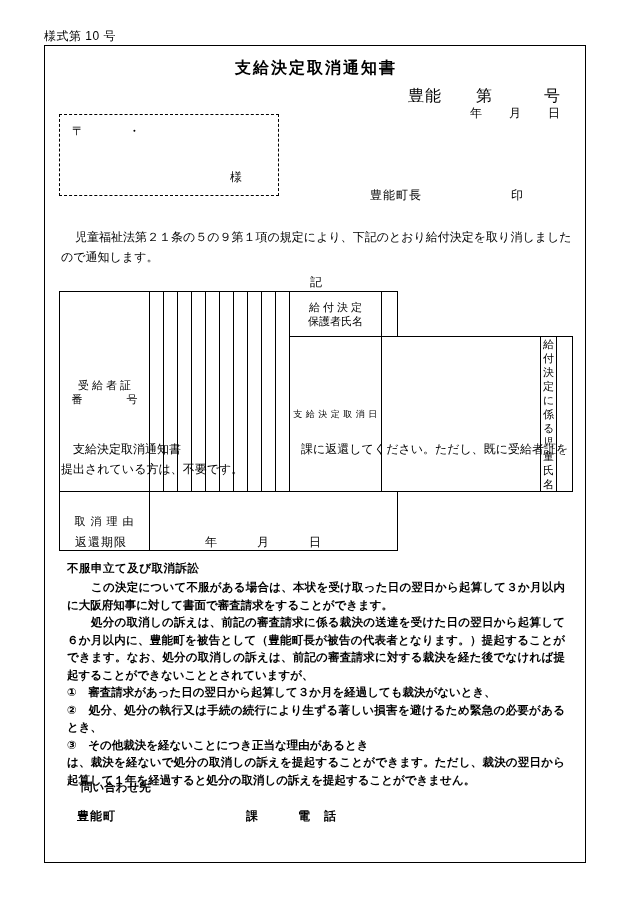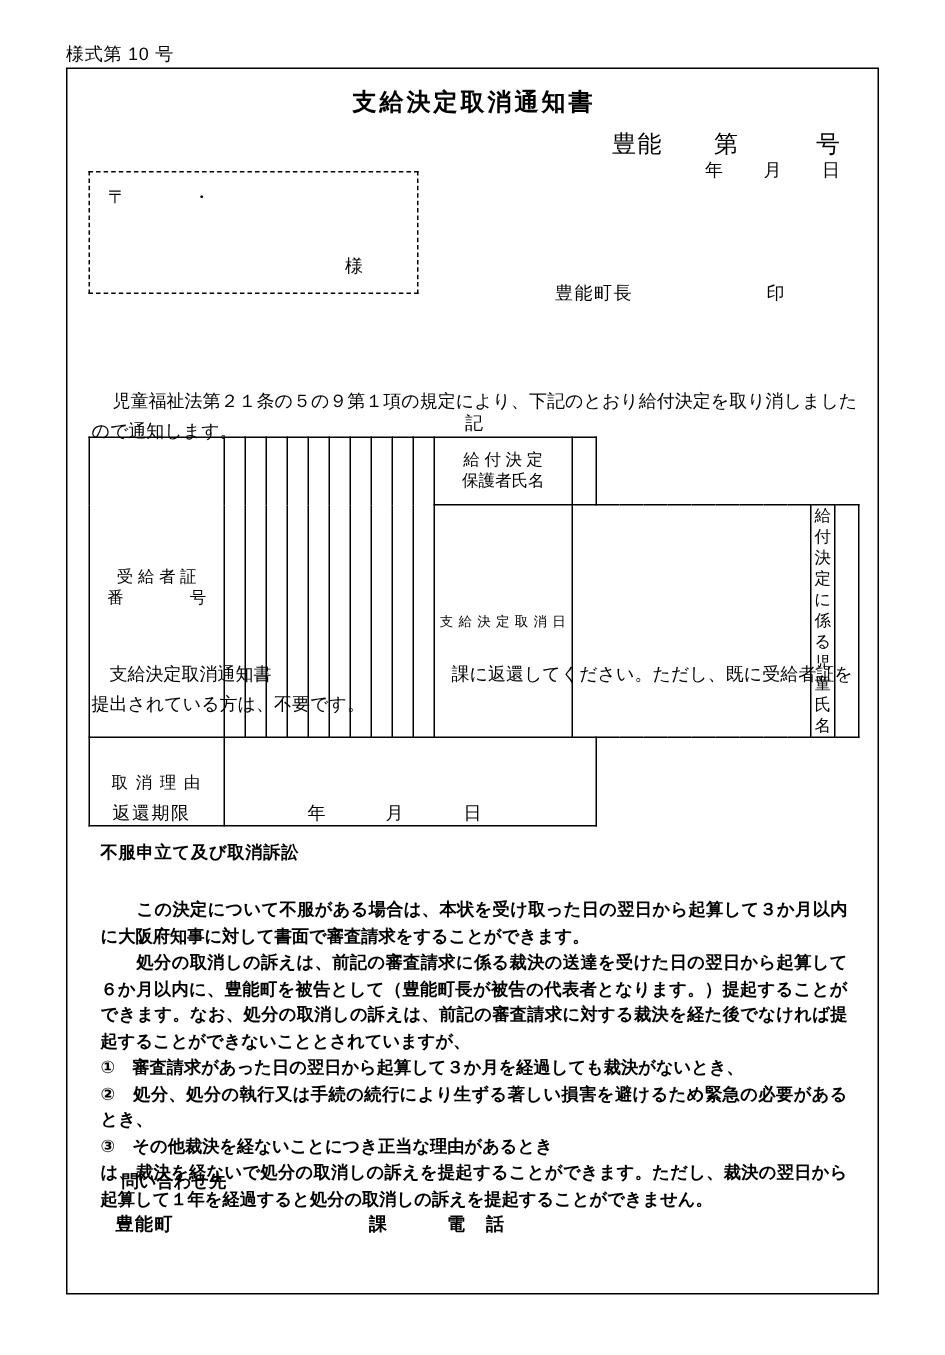--- a/index.html
+++ b/index.html
@@ -106,21 +106,20 @@
     font-size: 12px;
   }
   .body-p1 {
     position: absolute;
     left: 16px;
     top: 181px;
     width: 512px;
     font-size: 12px;
     line-height: 20px;
     text-indent: 14px;
-    margin-top: 30px;
   }
   .ki {
     position: absolute;
     left: 0;
     top: 228px;
     width: 542px;
     text-align: center;
     font-size: 12px;
   }
   
@@ -194,21 +193,20 @@
   }
   .appeal-body {
     position: absolute;
     left: 22px;
     top: 533px;
     width: 498px;
     font-size: 11.5px;
     line-height: 17.5px;
     font-weight: bold;
     text-align: justify;
-    margin-top: 20px;
   }
   .appeal-body p { margin: 0; }
   .ind1 { text-indent: 24px; }
   .ind0 { text-indent: 0; }
   .contact-title {
     position: absolute;
     left: 36px;
     top: 734px;
     font-size: 11.5px;
     font-weight: bold;

